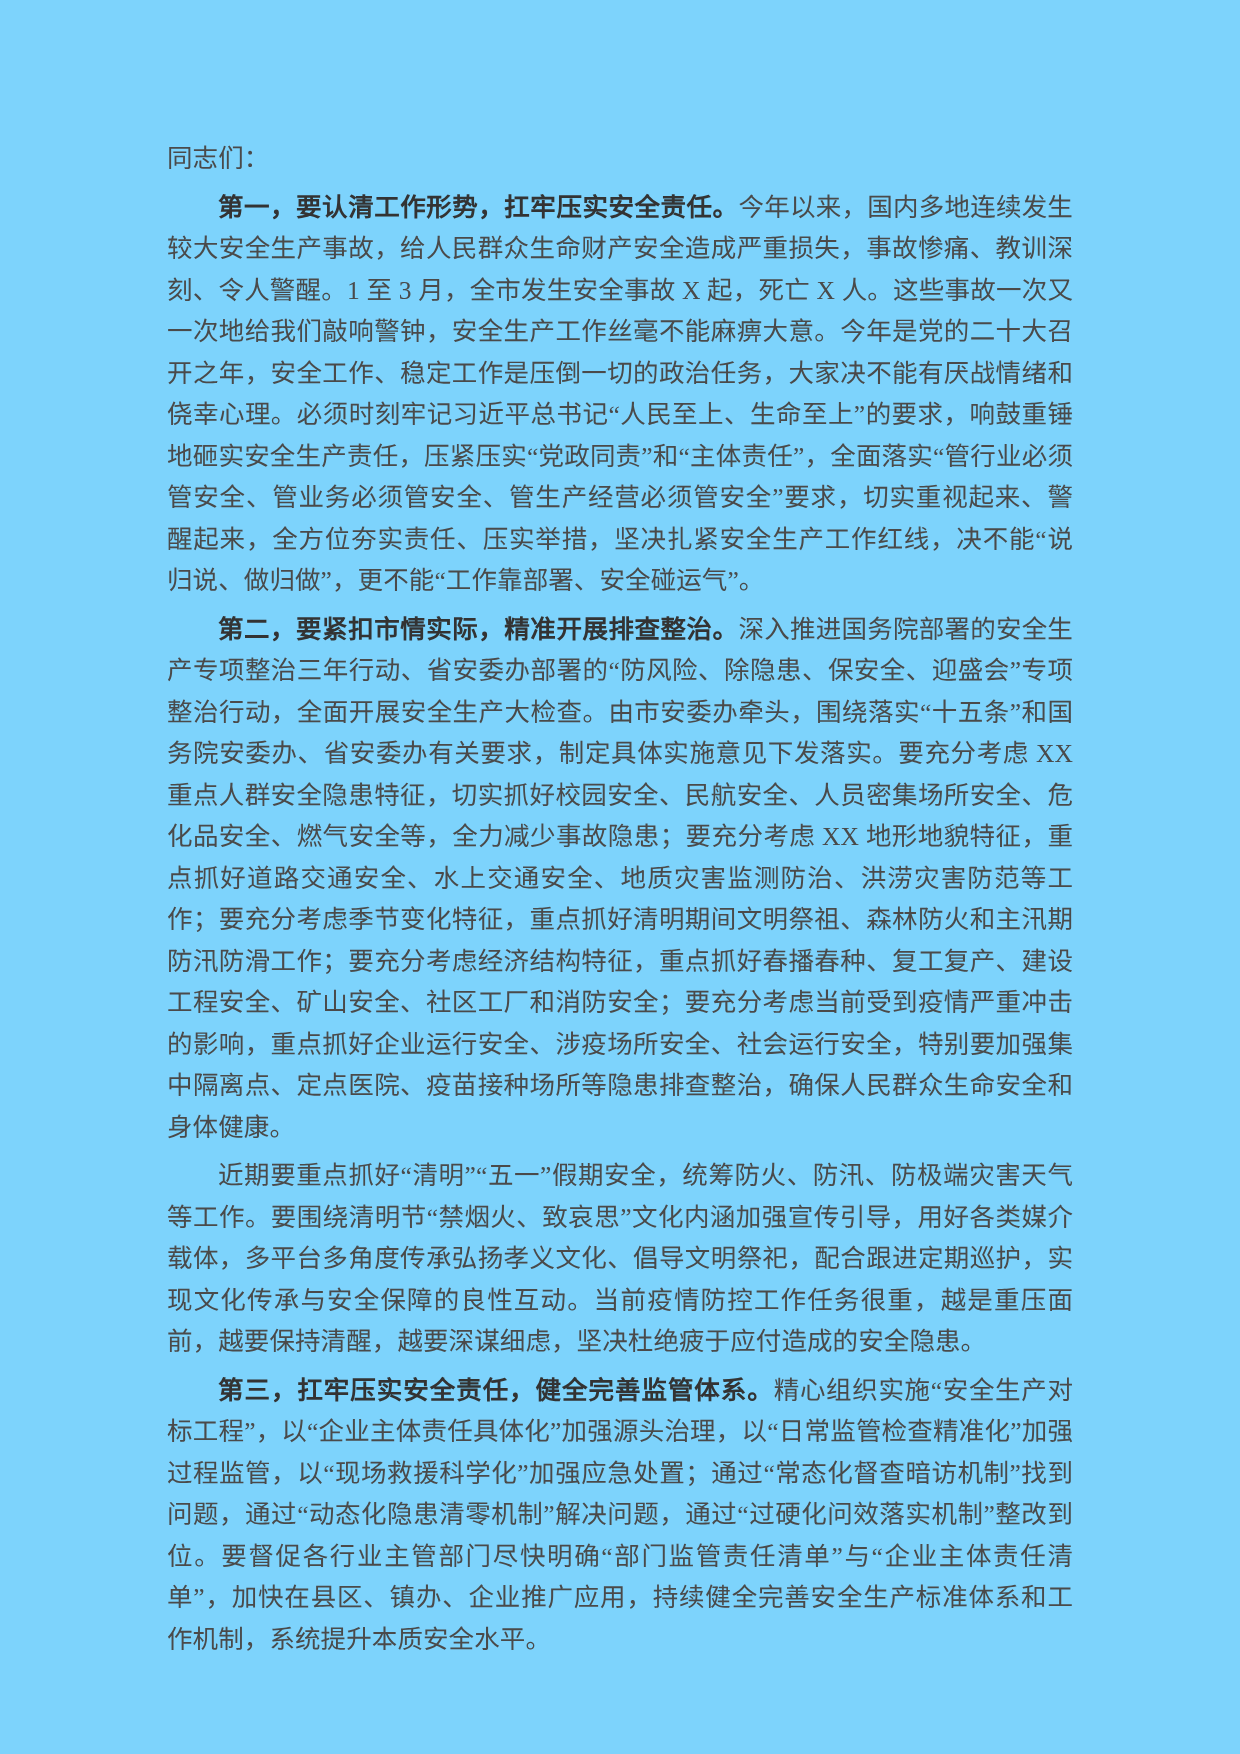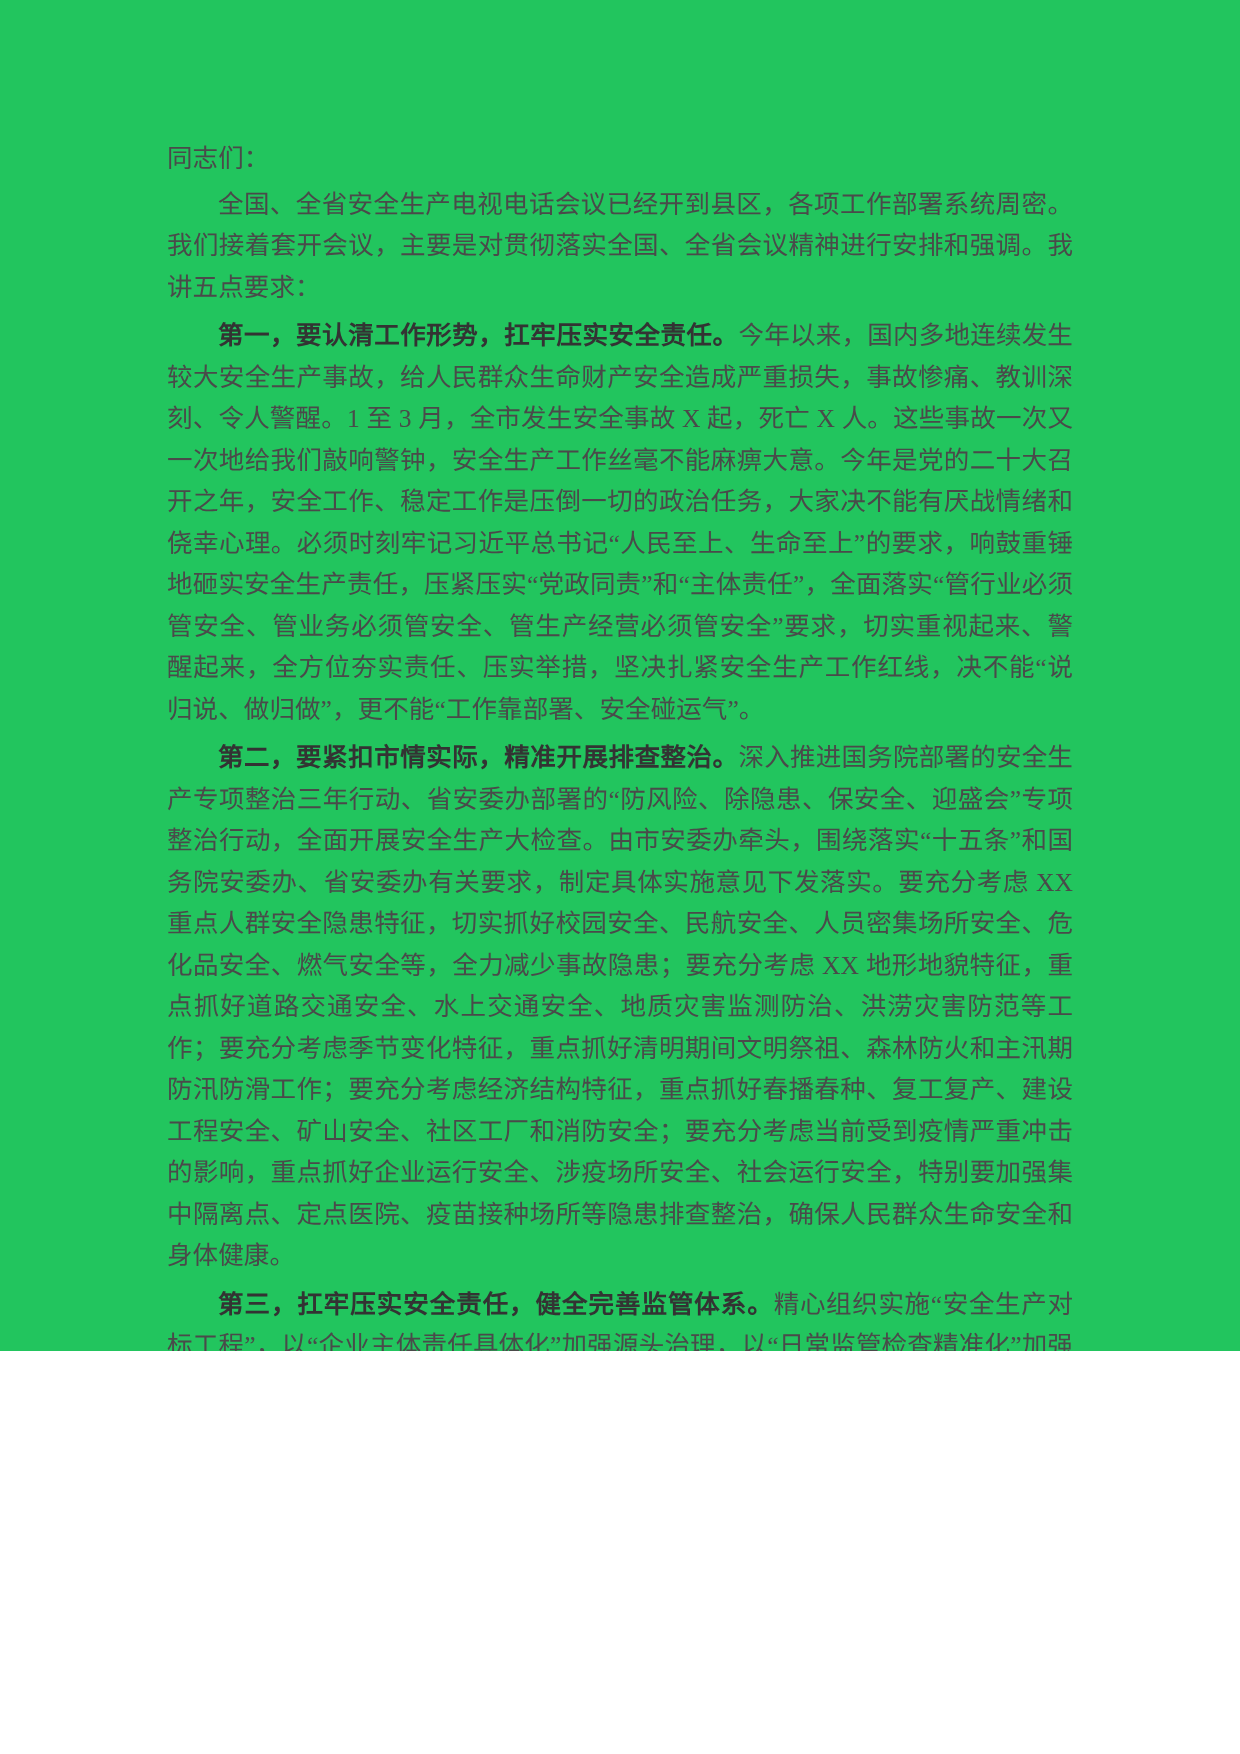--- a/index.html
+++ b/index.html
@@ -7,23 +7,23 @@
     margin: 0;
     padding: 0;
     background: #ffffff;
   }
   body {
     font-family: "Liberation Serif", "DejaVu Serif", serif;
   }
   .page {
     position: relative;
     width: 1240px;
-    height: 1351px;
+    height: 1754px;
     margin: 0 auto;
-    background: #22c55e;
+    background: #7dd3fc;
     box-sizing: border-box;
     overflow: hidden;
   }
   .doc-body {
     position: absolute;
     left: 167px;
     top: 138px;
     width: 906px;
   }
   p.para {
@@ -53,23 +53,23 @@
   }
 </style>
 </head>
 <body>
 
 <div class="page">
   <div class="doc-body">
 
     <p class="para salutation">同志们：</p>
 
-    <p class="para indent">全国、全省安全生产电视电话会议已经开到县区，各项工作部署系统周密。我们接着套开会议，主要是对贯彻落实全国、全省会议精神进行安排和强调。我讲五点要求：</p>
 
     <p class="para indent gap"><span class="lead">第一，要认清工作形势，扛牢压实安全责任。</span><span>今年以来，国内多地连续发生较大安全生产事故，给人民群众生命财产安全造成严重损失，事故惨痛、教训深刻、令人警醒。1 至 3 月，全市发生安全事故 X 起，死亡 X 人。这些事故一次又一次地给我们敲响警钟，安全生产工作丝毫不能麻痹大意。今年是党的二十大召开之年，安全工作、稳定工作是压倒一切的政治任务，大家决不能有厌战情绪和侥幸心理。必须时刻牢记习近平总书记“人民至上、生命至上”的要求，响鼓重锤地砸实安全生产责任，压紧压实“党政同责”和“主体责任”，全面落实“管行业必须管安全、管业务必须管安全、管生产经营必须管安全”要求，切实重视起来、警醒起来，全方位夯实责任、压实举措，坚决扎紧安全生产工作红线，决不能“说归说、做归做”，更不能“工作靠部署、安全碰运气”。</span></p>
 
     <p class="para indent gap"><span class="lead">第二，要紧扣市情实际，精准开展排查整治。</span><span>深入推进国务院部署的安全生产专项整治三年行动、省安委办部署的“防风险、除隐患、保安全、迎盛会”专项整治行动，全面开展安全生产大检查。由市安委办牵头，围绕落实“十五条”和国务院安委办、省安委办有关要求，制定具体实施意见下发落实。要充分考虑 XX 重点人群安全隐患特征，切实抓好校园安全、民航安全、人员密集场所安全、危化品安全、燃气安全等，全力减少事故隐患；要充分考虑 XX 地形地貌特征，重点抓好道路交通安全、水上交通安全、地质灾害监测防治、洪涝灾害防范等工作；要充分考虑季节变化特征，重点抓好清明期间文明祭祖、森林防火和主汛期防汛防滑工作；要充分考虑经济结构特征，重点抓好春播春种、复工复产、建设工程安全、矿山安全、社区工厂和消防安全；要充分考虑当前受到疫情严重冲击的影响，重点抓好企业运行安全、涉疫场所安全、社会运行安全，特别要加强集中隔离点、定点医院、疫苗接种场所等隐患排查整治，确保人民群众生命安全和身体健康。</span></p>
 
+    <p class="para indent gap">近期要重点抓好“清明”“五一”假期安全，统筹防火、防汛、防极端灾害天气等工作。要围绕清明节“禁烟火、致哀思”文化内涵加强宣传引导，用好各类媒介载体，多平台多角度传承弘扬孝义文化、倡导文明祭祀，配合跟进定期巡护，实现文化传承与安全保障的良性互动。当前疫情防控工作任务很重，越是重压面前，越要保持清醒，越要深谋细虑，坚决杜绝疲于应付造成的安全隐患。</p>
 
     <p class="para indent gap"><span class="lead">第三，扛牢压实安全责任，健全完善监管体系。</span><span>精心组织实施“安全生产对标工程”，以“企业主体责任具体化”加强源头治理，以“日常监管检查精准化”加强过程监管，以“现场救援科学化”加强应急处置；通过“常态化督查暗访机制”找到问题，通过“动态化隐患清零机制”解决问题，通过“过硬化问效落实机制”整改到位。要督促各行业主管部门尽快明确“部门监管责任清单”与“企业主体责任清单”，加快在县区、镇办、企业推广应用，持续健全完善安全生产标准体系和工作机制，系统提升本质安全水平。</span></p>
 
   </div>
 </div>
 
 </body></html>

